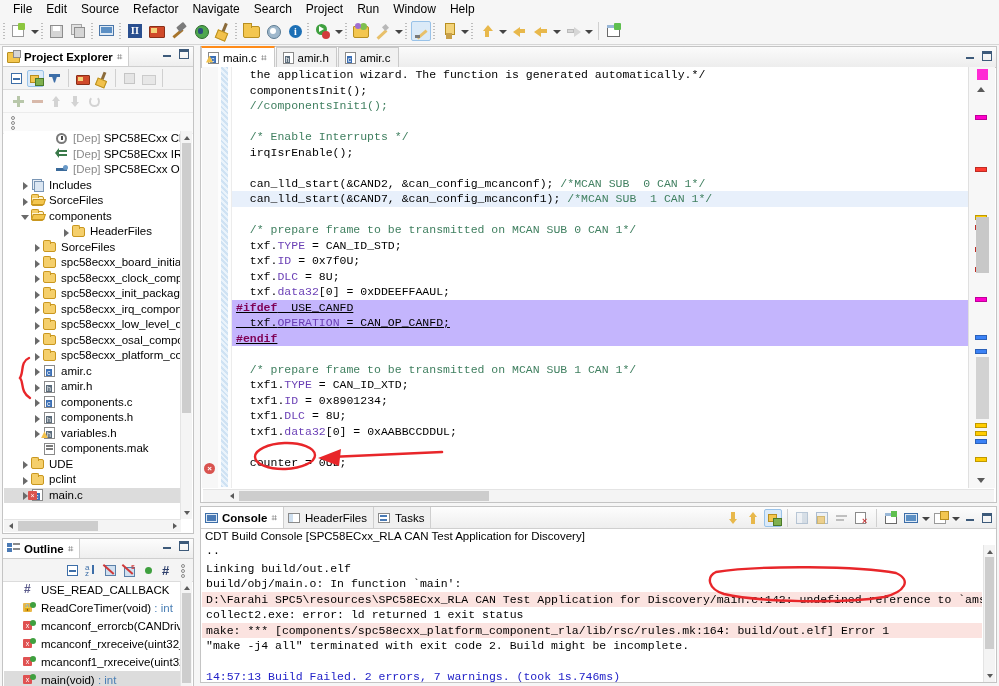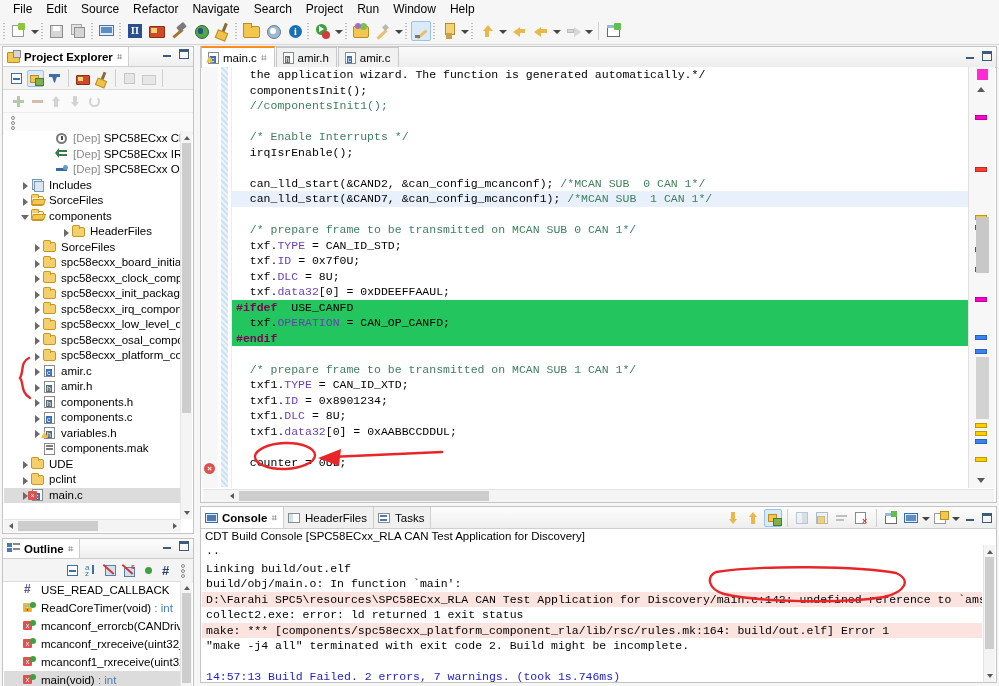--- a/index.html
+++ b/index.html
@@ -108,21 +108,21 @@
   .etab .x{font-size:10px;color:#555;}
   .code{position:absolute;left:1px;right:1px;top:20px;bottom:0;background:#fff;overflow:hidden;}
   .gutter{position:absolute;left:0;top:0;bottom:14px;width:16px;background:#f7f7f7;border-right:1px solid #e0e0e0;}
   .foldcol{position:absolute;left:16px;top:0;bottom:14px;width:13px;background:#fdfdfd;border-right:1px solid #ececec;}
   .foldbar{position:absolute;left:3px;top:0;width:7px;
     background:repeating-linear-gradient(45deg,#cfe2f3 0 2px,#eaf3fb 2px 4px);}
   .codetext{position:absolute;left:30px;right:26px;top:0;bottom:14px;overflow:hidden;
      font-family:"Liberation Mono","DejaVu Sans Mono",monospace;font-size:11.5px;line-height:15.5px;white-space:pre;}
   .cline{height:15.5px;padding-left:4px;}
   .cline.hl{background:#e8f0fb;}
-  .cline.pp{background:#22c55e;}
+  .cline.pp{background:#c4b5fd;text-decoration:underline;}
   .cmt{color:#3f7f5f;}
   .fld{color:#6a3fb5;}
   .ppd{color:#7f0055;font-weight:bold;}
   .ovruler{position:absolute;right:0;top:0;bottom:14px;width:26px;background:#f7f7f7;border-left:1px solid #e0e0e0;}
   .mk{position:absolute;left:6px;width:12px;height:5px;border:1px solid rgba(0,0,0,.25);box-sizing:border-box;}
   .ovr-up,.ovr-dn{position:absolute;left:6px;width:12px;height:12px;}
   .ovr-up:after{content:"";position:absolute;left:2px;top:4px;border-left:4px solid transparent;
     border-right:4px solid transparent;border-bottom:5px solid #5a5a5a;}
   .ovr-dn:after{content:"";position:absolute;left:2px;top:4px;border-left:4px solid transparent;
     border-right:4px solid transparent;border-top:5px solid #5a5a5a;}
@@ -478,30 +478,30 @@
           <div class="trow" style="padding-left: 28px;">
             <span class="twist c"></span>
             <span class="ticon">
               <span class="fileg h" data-l="h"></span>
             </span>
             <span class="tlabel">amir.h</span>
           </div>
           <div class="trow" style="padding-left: 28px;">
             <span class="twist c"></span>
             <span class="ticon">
+              <span class="fileg" data-l="c"></span>
+            </span>
+            <span class="tlabel">components.c</span>
+          </div>
+          <div class="trow" style="padding-left: 28px;">
+            <span class="twist c"></span>
+            <span class="ticon">
               <span class="fileg h" data-l="h"></span>
             </span>
             <span class="tlabel">components.h</span>
-          </div>
-          <div class="trow" style="padding-left: 28px;">
-            <span class="twist c"></span>
-            <span class="ticon">
-              <span class="fileg" data-l="c"></span>
-            </span>
-            <span class="tlabel">components.c</span>
           </div>
           <div class="trow" style="padding-left: 28px;">
             <span class="twist c"></span>
             <span class="ticon">
               <span class="fileg h" data-l="h"></span>
               <span class="badge-warn"></span>
             </span>
             <span class="tlabel">variables.h</span>
           </div>
           <div class="trow" style="padding-left: 28px;">

